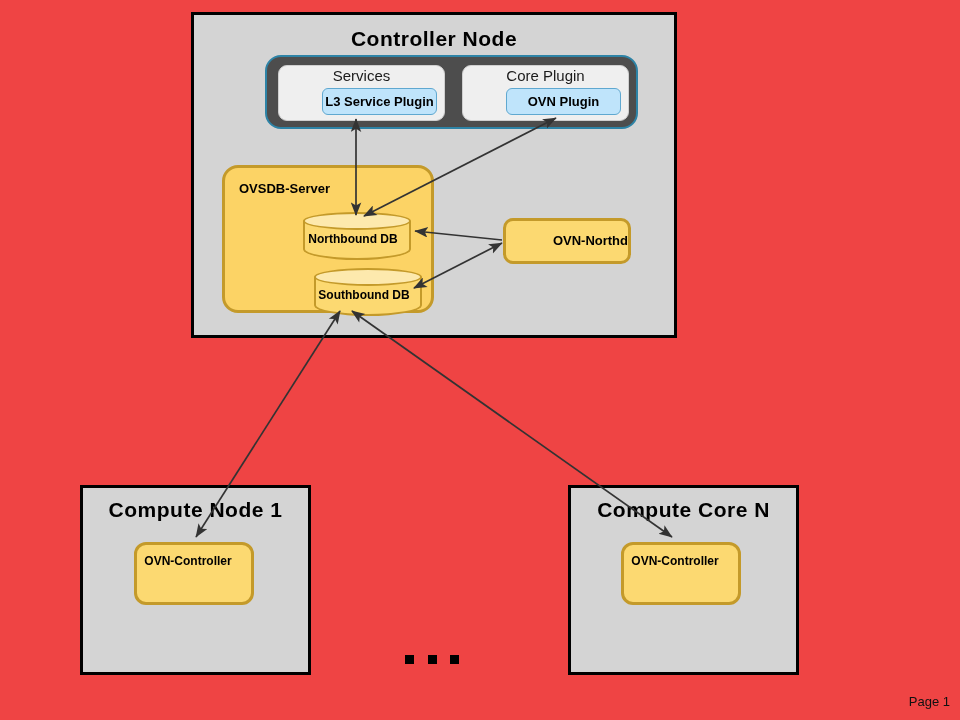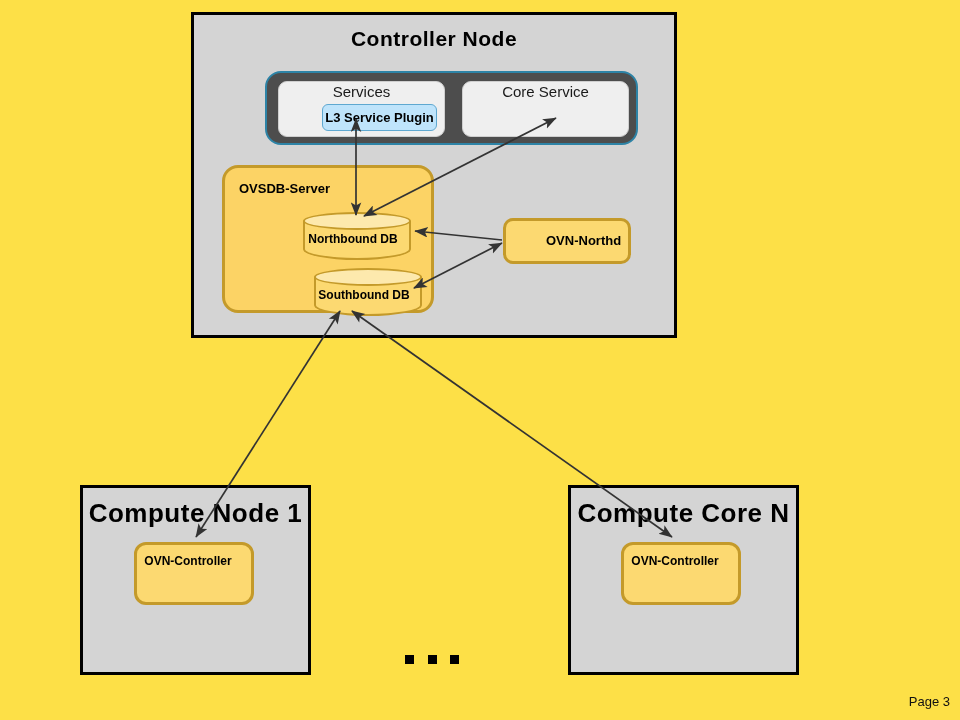--- a/index.html
+++ b/index.html
@@ -8,21 +8,21 @@
     padding: 0;
     background: #ffffff;
   }
   body {
     font-family: "Liberation Sans", sans-serif;
   }
   #canvas {
     position: relative;
     width: 960px;
     height: 720px;
-    background: #fde047;
+    background: #ef4444;
     overflow: hidden;
   }
   #wires {
     position: absolute;
     left: 0;
     top: 0;
     width: 960px;
     height: 720px;
     pointer-events: none;
     z-index: 5;
@@ -42,27 +42,27 @@
     right: 0;
     text-align: center;
     font-weight: bold;
     color: #000000;
     letter-spacing: 0.5px;
   }
   #controller-node { left: 191px; top: 12px; width: 486px; height: 326px; }
   #controller-node .node-title { top: 12px; font-size: 21px; }
   #compute-node-1 { left: 80px; top: 485px; width: 231px; height: 190px; }
   #compute-node-n { left: 568px; top: 485px; width: 231px; height: 190px; }
-  .compute-title { top: 10px; font-size: 26px; }
+  .compute-title { top: 10px; font-size: 21px; }
 
   
   #plugin-container {
     position: absolute;
     left: 265px;
-    top: 71px;
+    top: 55px;
     width: 373px;
     height: 74px;
     background: #4d4d4d;
     border: 2px solid #2d83a6;
     border-radius: 16px;
     box-sizing: border-box;
     z-index: 2;
   }
   .plugin-card {
     position: absolute;
@@ -130,21 +130,21 @@
     top: 218px;
     width: 128px;
     height: 46px;
     border-radius: 10px;
     z-index: 3;
   }
   #ovn-northd .yb-label {
     position: absolute;
     left: 0; right: 0;
     top: 12px;
-    text-align: left;
+    text-align: right;
     font-size: 13px;
     font-weight: bold;
     color: #000000;
     padding-left: 40px;
   }
   .ovn-controller {
     width: 120px;
     height: 63px;
     border-radius: 12px;
     z-index: 3;
@@ -268,21 +268,22 @@
   </div>
 
   <div id="plugin-container">
 
     <div class="plugin-card" id="services-card">
       <div class="plugin-card-title">Services</div>
       <div class="plugin-chip">L3 Service Plugin</div>
     </div>
 
     <div class="plugin-card" id="coreplugin-card">
-      <div class="plugin-card-title">Core Service</div>
+      <div class="plugin-card-title">Core Plugin</div>
+      <div class="plugin-chip">OVN Plugin</div>
     </div>
   </div>
 
   <div class="yellow-box" id="ovsdb-server">
     <div id="ovsdb-label">OVSDB-Server</div>
   </div>
 
   <div class="db-cyl" id="db-northbound">
     <div class="db-body"></div>
     <div class="db-top"></div>
@@ -312,15 +313,15 @@
   <div class="yellow-box ovn-controller" id="ovn-controller-n">
     <div class="yb-label">OVN-Controller</div>
   </div>
 
   <div id="ellipsis">
     <span></span>
     <span></span>
     <span></span>
   </div>
 
-  <div id="page-footer">Page 3</div>
+  <div id="page-footer">Page 1</div>
 
 </div>
 
 </body></html>

